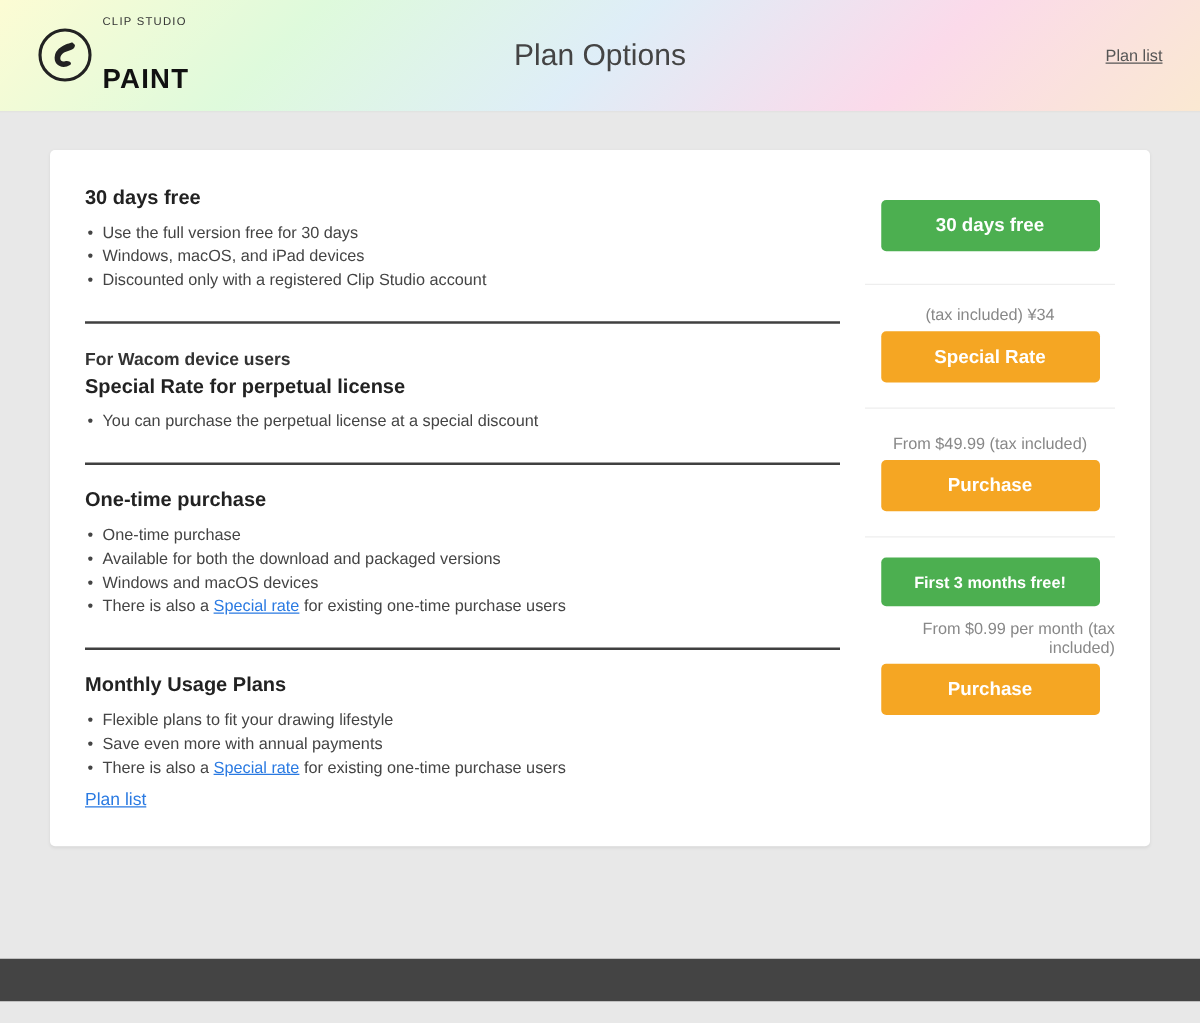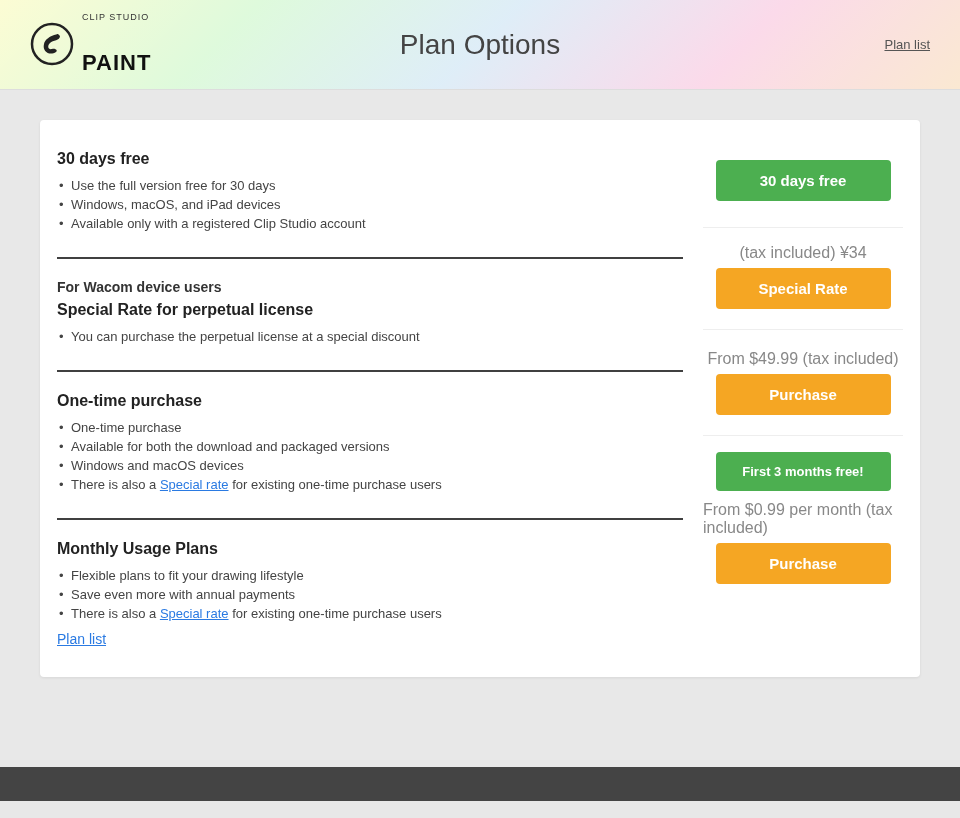--- a/index.html
+++ b/index.html
@@ -51,42 +51,42 @@
     .logo-bottom {
       font-size: 22px;
       font-weight: 900;
       color: #111;
       letter-spacing: 1px;
     }
     .header-title {
       position: absolute;
       left: 50%;
       transform: translateX(-50%);
-      font-size: 28px;
+      font-size: 24px;
       color: #444;
       font-weight: normal;
       text-align: right;
     }
     .header-plan-list {
       margin-left: auto;
       color: #555;
       text-decoration: underline;
       font-size: 13px;
       cursor: pointer;
     }
 
     
     .main-content {
       padding: 30px 40px;
     }
 
     .plan-card {
       background: #fff;
       border-radius: 4px;
-      padding: 30px 17px;
+      padding: 30px 28px;
       display: flex;
       flex-direction: row;
       gap: 20px;
       box-shadow: 0 1px 3px rgba(0,0,0,0.08);
     }
 
     .plan-details {
       flex: 1;
     }
 
@@ -142,24 +142,24 @@
       align-items: center;
       justify-content: center;
       padding: 20px 0;
       border-bottom: 1px solid #eee;
     }
     .action-section:last-child {
       border-bottom: none;
     }
 
     .action-label-small {
-      font-size: 16px;
+      font-size: 13px;
       color: #888;
       margin-bottom: 6px;
-      text-align: left;
+      text-align: right;
     }
 
     
     .btn {
       border: none;
       border-radius: 4px;
       cursor: pointer;
       font-size: 15px;
       font-weight: bold;
       padding: 12px 20px;
@@ -219,21 +219,21 @@
 <div class="main-content">
   <div class="plan-card">
 
     <div class="plan-details">
 
       <div class="section-block">
         <div class="section-title">30 days free</div>
         <ul class="bullet-list">
           <li><span>Use the full version free for 30 days</span></li>
           <li><span>Windows, macOS, and iPad devices</span></li>
-          <li><span>Available only with a registered Clip Studio account</span></li>
+          <li><span>Discounted only with a registered Clip Studio account</span></li>
         </ul>
       </div>
 
       <div class="section-block divider-section">
         <div class="wacom-label">For Wacom device users</div>
         <div class="section-title">Special Rate for perpetual license</div>
         <ul class="bullet-list">
           <li><span>You can purchase the perpetual license at a special discount</span></li>
         </ul>
       </div>

